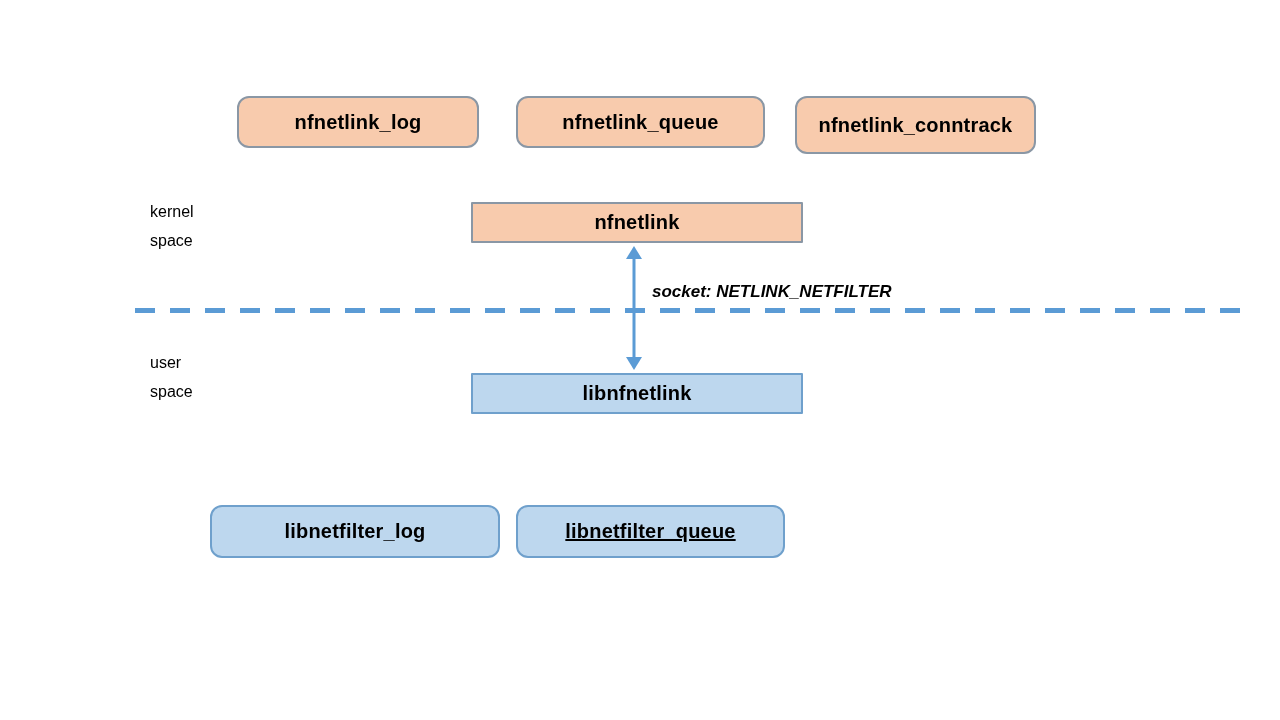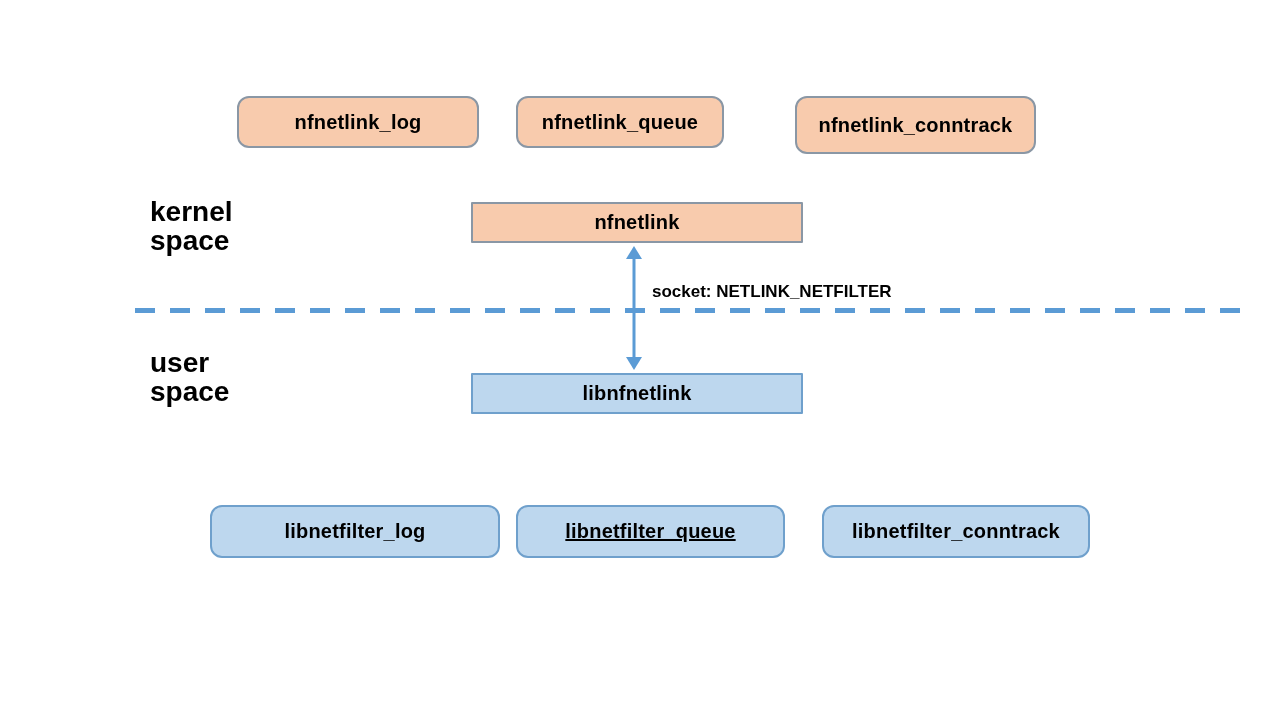--- a/index.html
+++ b/index.html
@@ -41,32 +41,33 @@
   }
   .box.user-fill {
     background: var(--user-fill);
     border: 2px solid var(--user-border);
   }
   .box.rounded { border-radius: 12px; }
   .box.square  { border-radius: 1px; }
 
   .side-label {
     position: absolute;
-    font-size: 28px;
-    font-weight: 700;
+    font-size: 16px;
+    font-weight: 400;
     color: var(--text);
     line-height: 29px;
   }
 
   .socket-label {
     position: absolute;
     font-size: 17px;
     font-weight: 700;
     color: var(--text);
     white-space: nowrap;
+    font-style: italic;
   }
 
   .boundary-line {
     position: absolute;
     height: 5px;
     background: repeating-linear-gradient(
       90deg,
       var(--accent-blue) 0px, var(--accent-blue) 20px,
       transparent 20px, transparent 35px
     );
@@ -101,21 +102,21 @@
     bottom: 0;
     border-top: 13px solid var(--accent-blue);
   }
 </style>
 </head>
 <body>
 
 <div class="canvas">
 
   <div class="box kernel-fill rounded" style="left:237px; top:96px; width:242px; height:52px;">nfnetlink_log</div>
-  <div class="box kernel-fill rounded" style="left:516px; top:96px; width:208px; height:52px;">nfnetlink_queue</div>
+  <div class="box kernel-fill rounded" style="left:516px; top:96px; width:249px; height:52px;">nfnetlink_queue</div>
   <div class="box kernel-fill rounded" style="left:795px; top:96px; width:241px; height:58px;">nfnetlink_conntrack</div>
 
   <div class="side-label" style="left:150px; top:197px;">
     <div>kernel</div>
     <div>space</div>
   </div>
 
   <div class="box kernel-fill square" style="left:471px; top:202px; width:332px; height:41px;">nfnetlink</div>
 
   <div class="v-arrow" style="left:626px; top:246px; height:124px;">
@@ -130,15 +131,14 @@
 
   <div class="side-label" style="left:150px; top:348px;">
     <div>user</div>
     <div>space</div>
   </div>
 
   <div class="box user-fill square" style="left:471px; top:373px; width:332px; height:41px;">libnfnetlink</div>
 
   <div class="box user-fill rounded" style="left:210px; top:505px; width:290px; height:53px;">libnetfilter_log</div>
   <div class="box user-fill rounded" style="left:516px; top:505px; width:269px; height:53px;text-decoration:underline;">libnetfilter_queue</div>
-  <div class="box user-fill rounded" style="left:822px; top:505px; width:268px; height:53px;">libnetfilter_conntrack</div>
 
 </div>
 
 </body></html>

